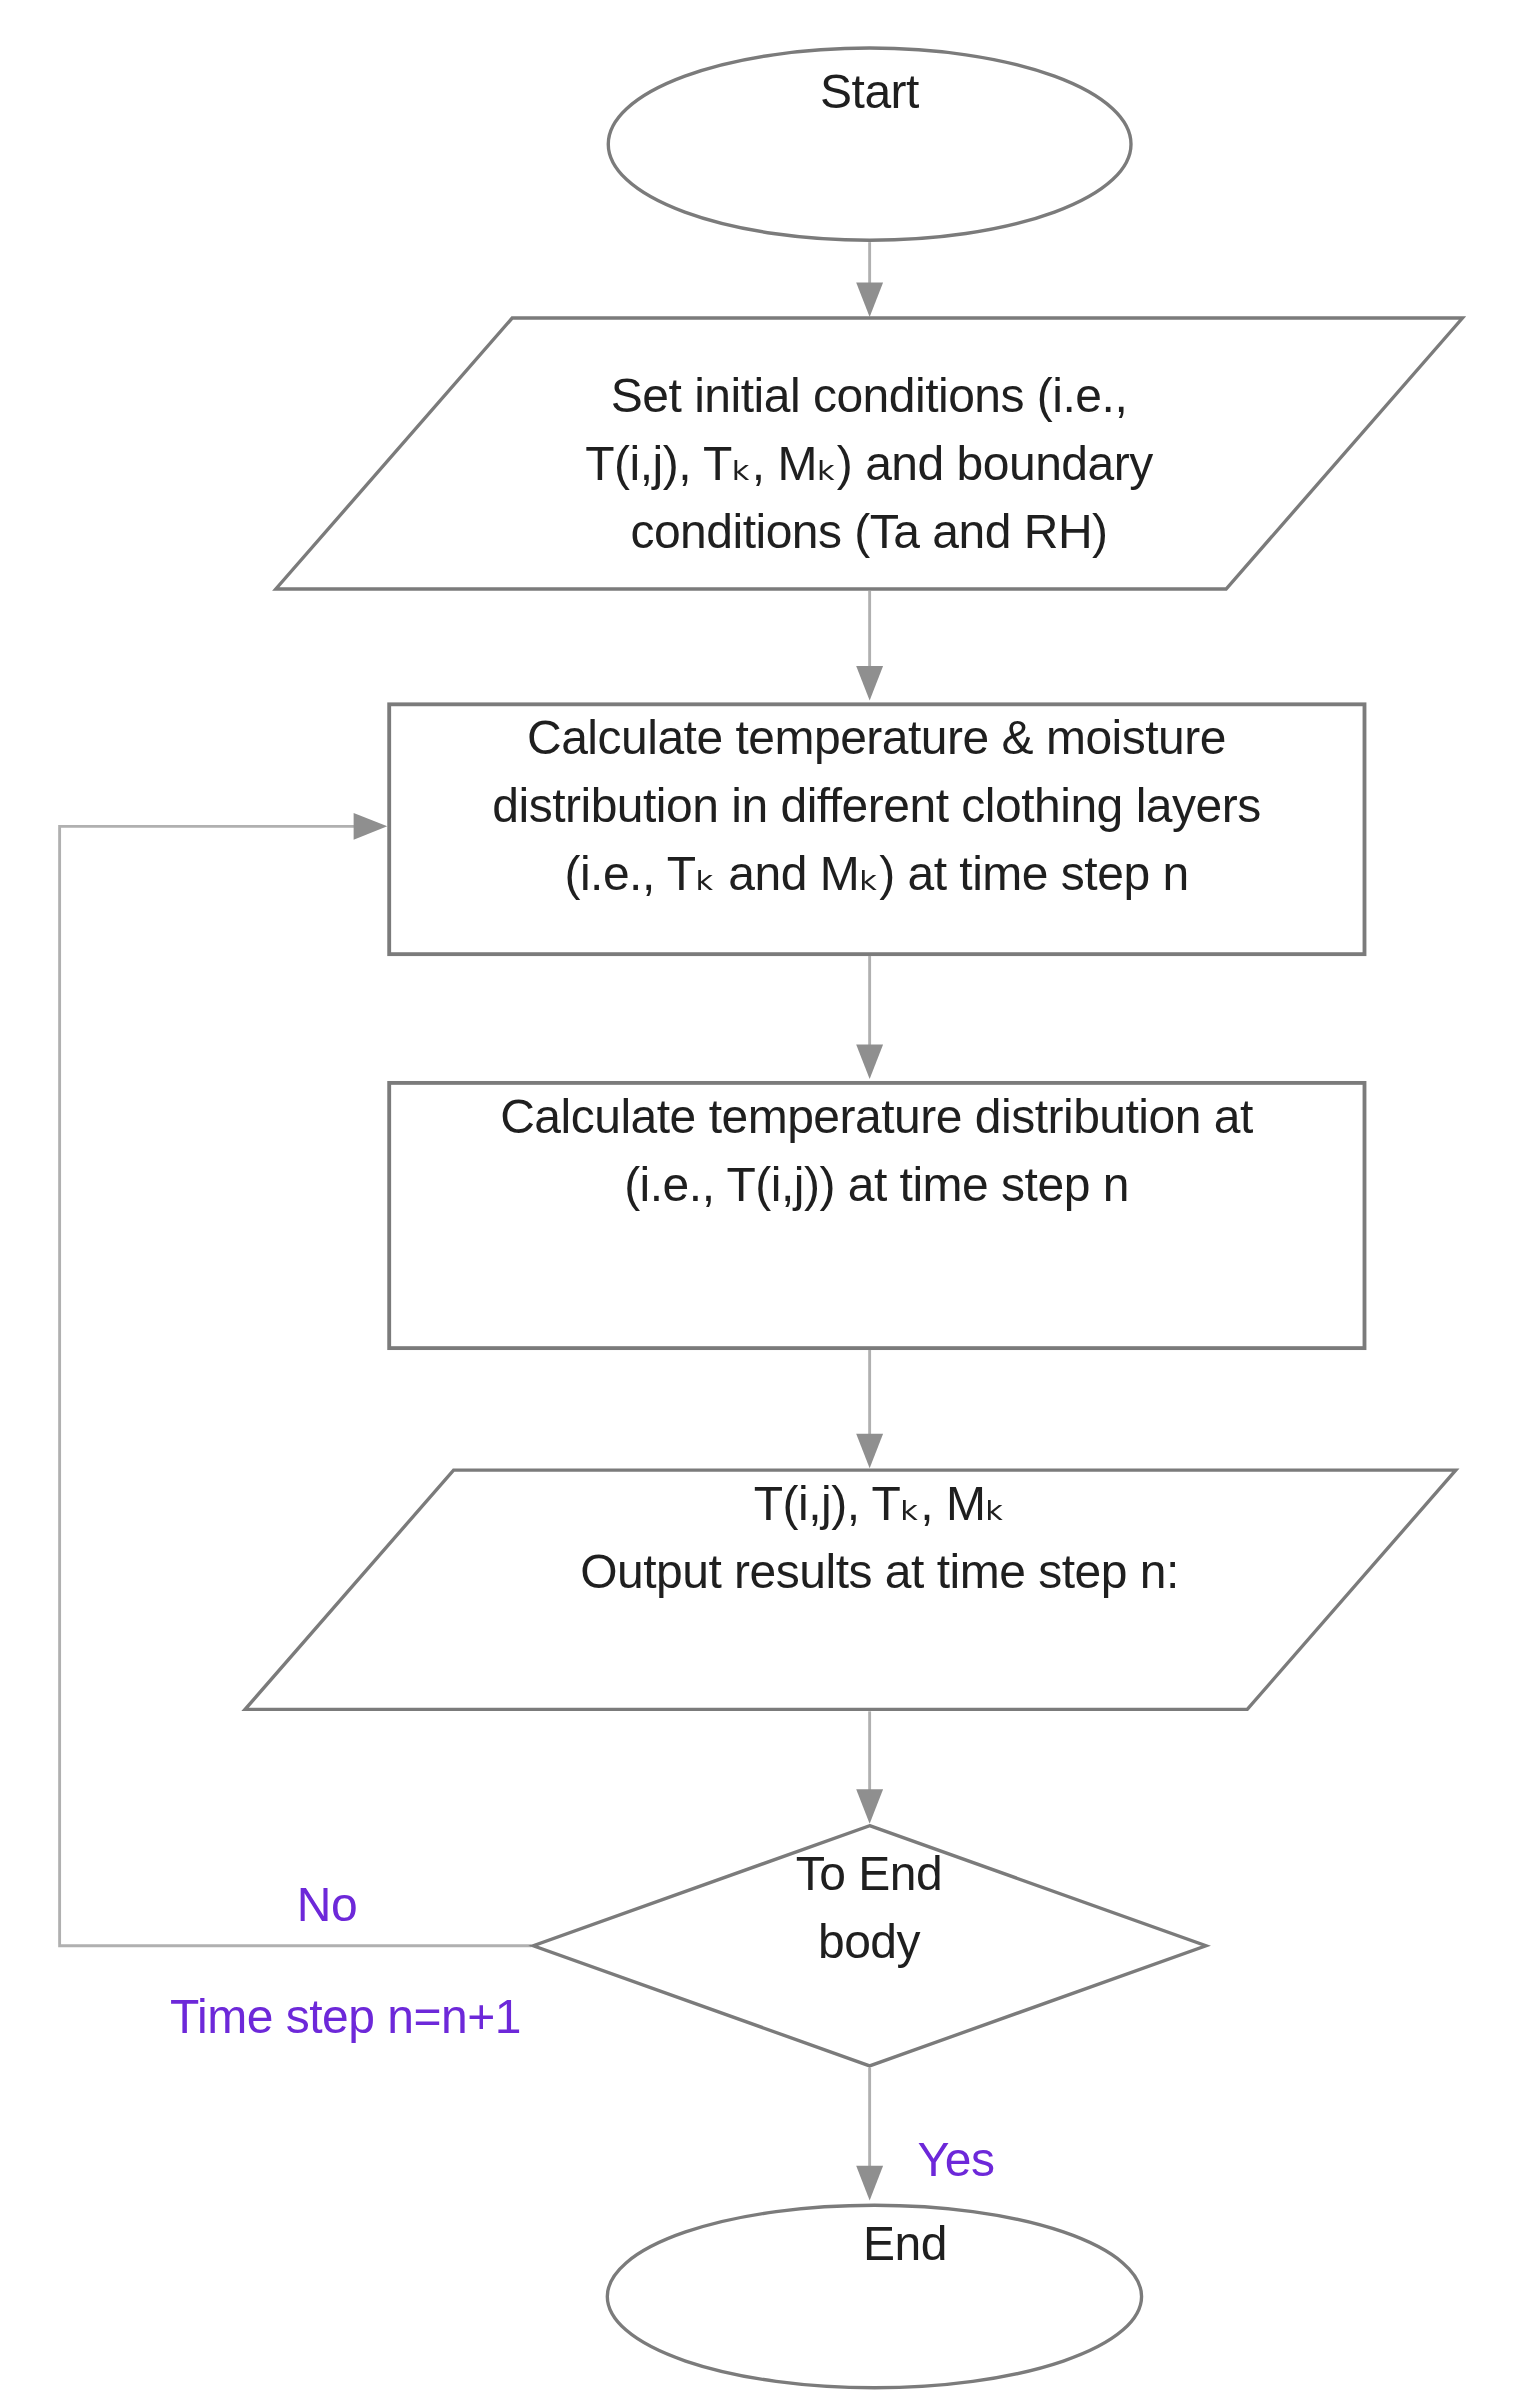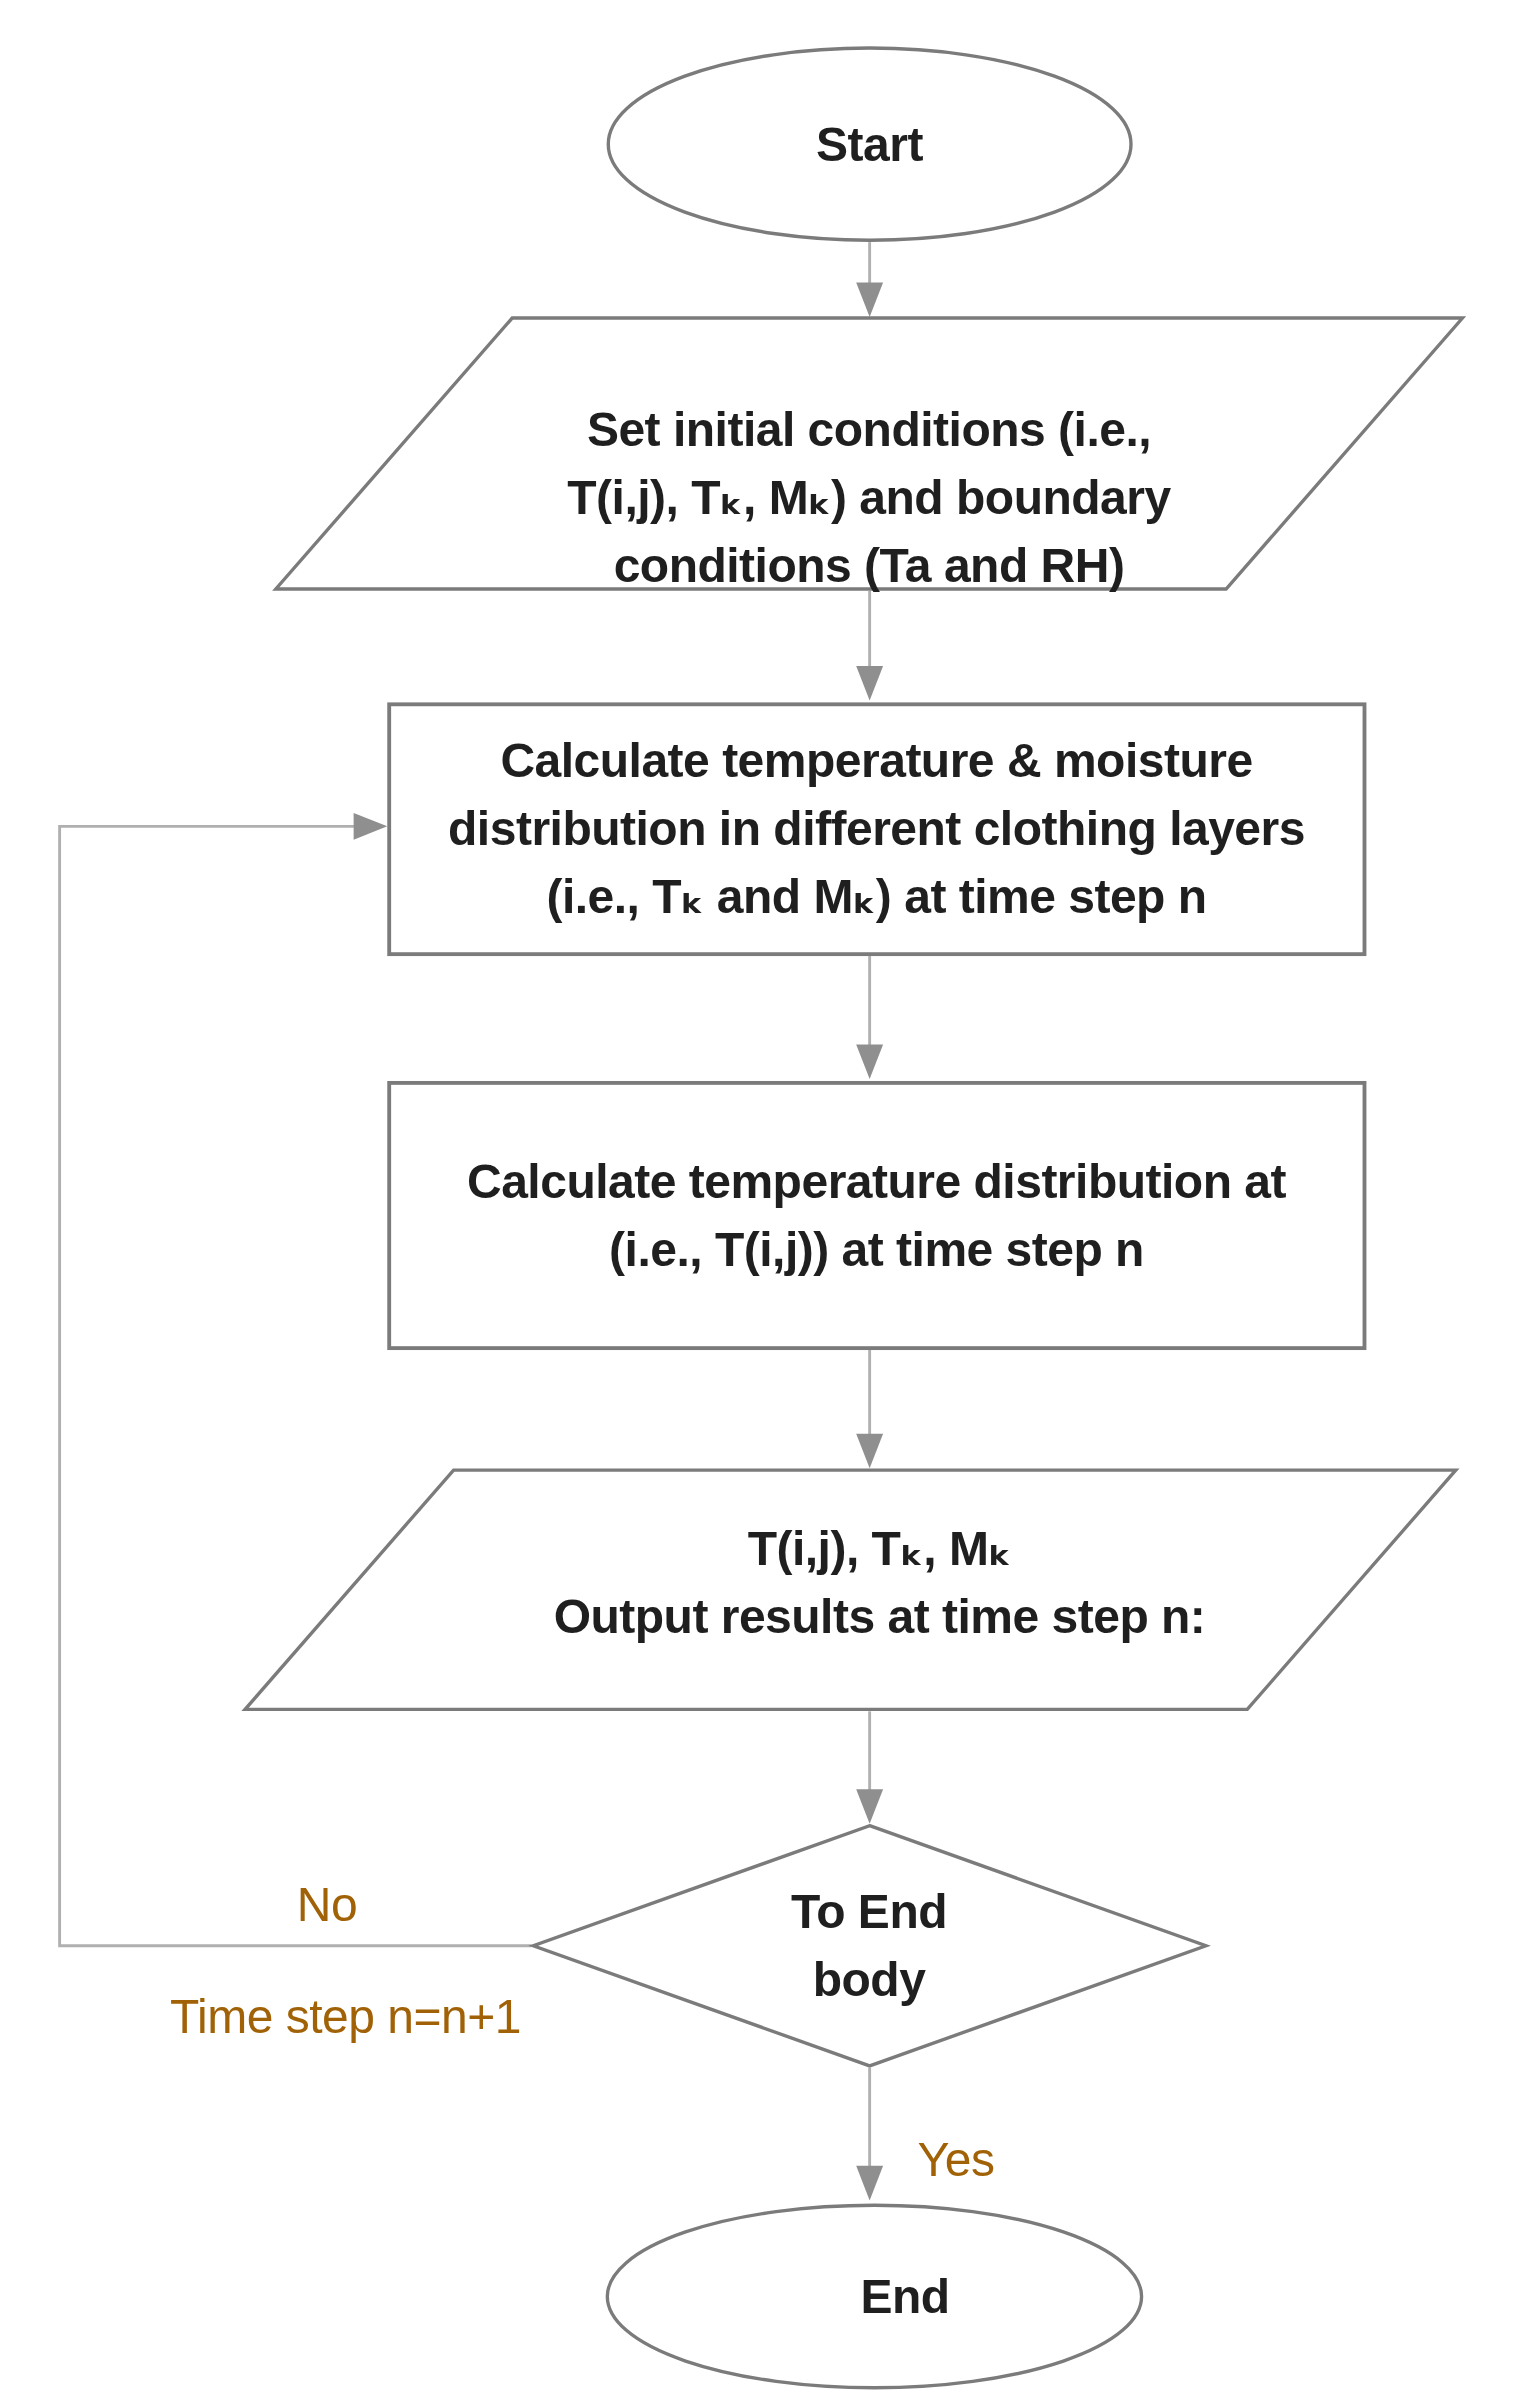--- a/index.html
+++ b/index.html
@@ -8,34 +8,33 @@
     width:1525px;height:2407px;
     background:#ffffff;
     font-family:"Liberation Sans","DejaVu Sans",sans-serif;
     color:#1f1f1f;
     overflow:hidden;
   }
   .layer{position:absolute;left:0;top:0;}
   .node-text{
     position:absolute;
     display:flex;flex-direction:column;
-    align-items:center;justify-content:center;
+    align-items:center;
     text-align:center;
     font-size:48px;
     line-height:68px;
     color:#1f1f1f;
     letter-spacing:-0.5px;
-    font-weight:bold;
   }
   .edge-label{
     position:absolute;
     display:flex;align-items:center;justify-content:center;
     text-align:center;
     font-size:48px;
-    color:#a16207;
+    color:#6d28d9;
     letter-spacing:-0.5px;
   }
 </style>
 </head>
 <body>
 
 <div class="page">
 
   <svg class="layer" width="1525" height="2407" viewBox="0 0 1587 2505">
 

